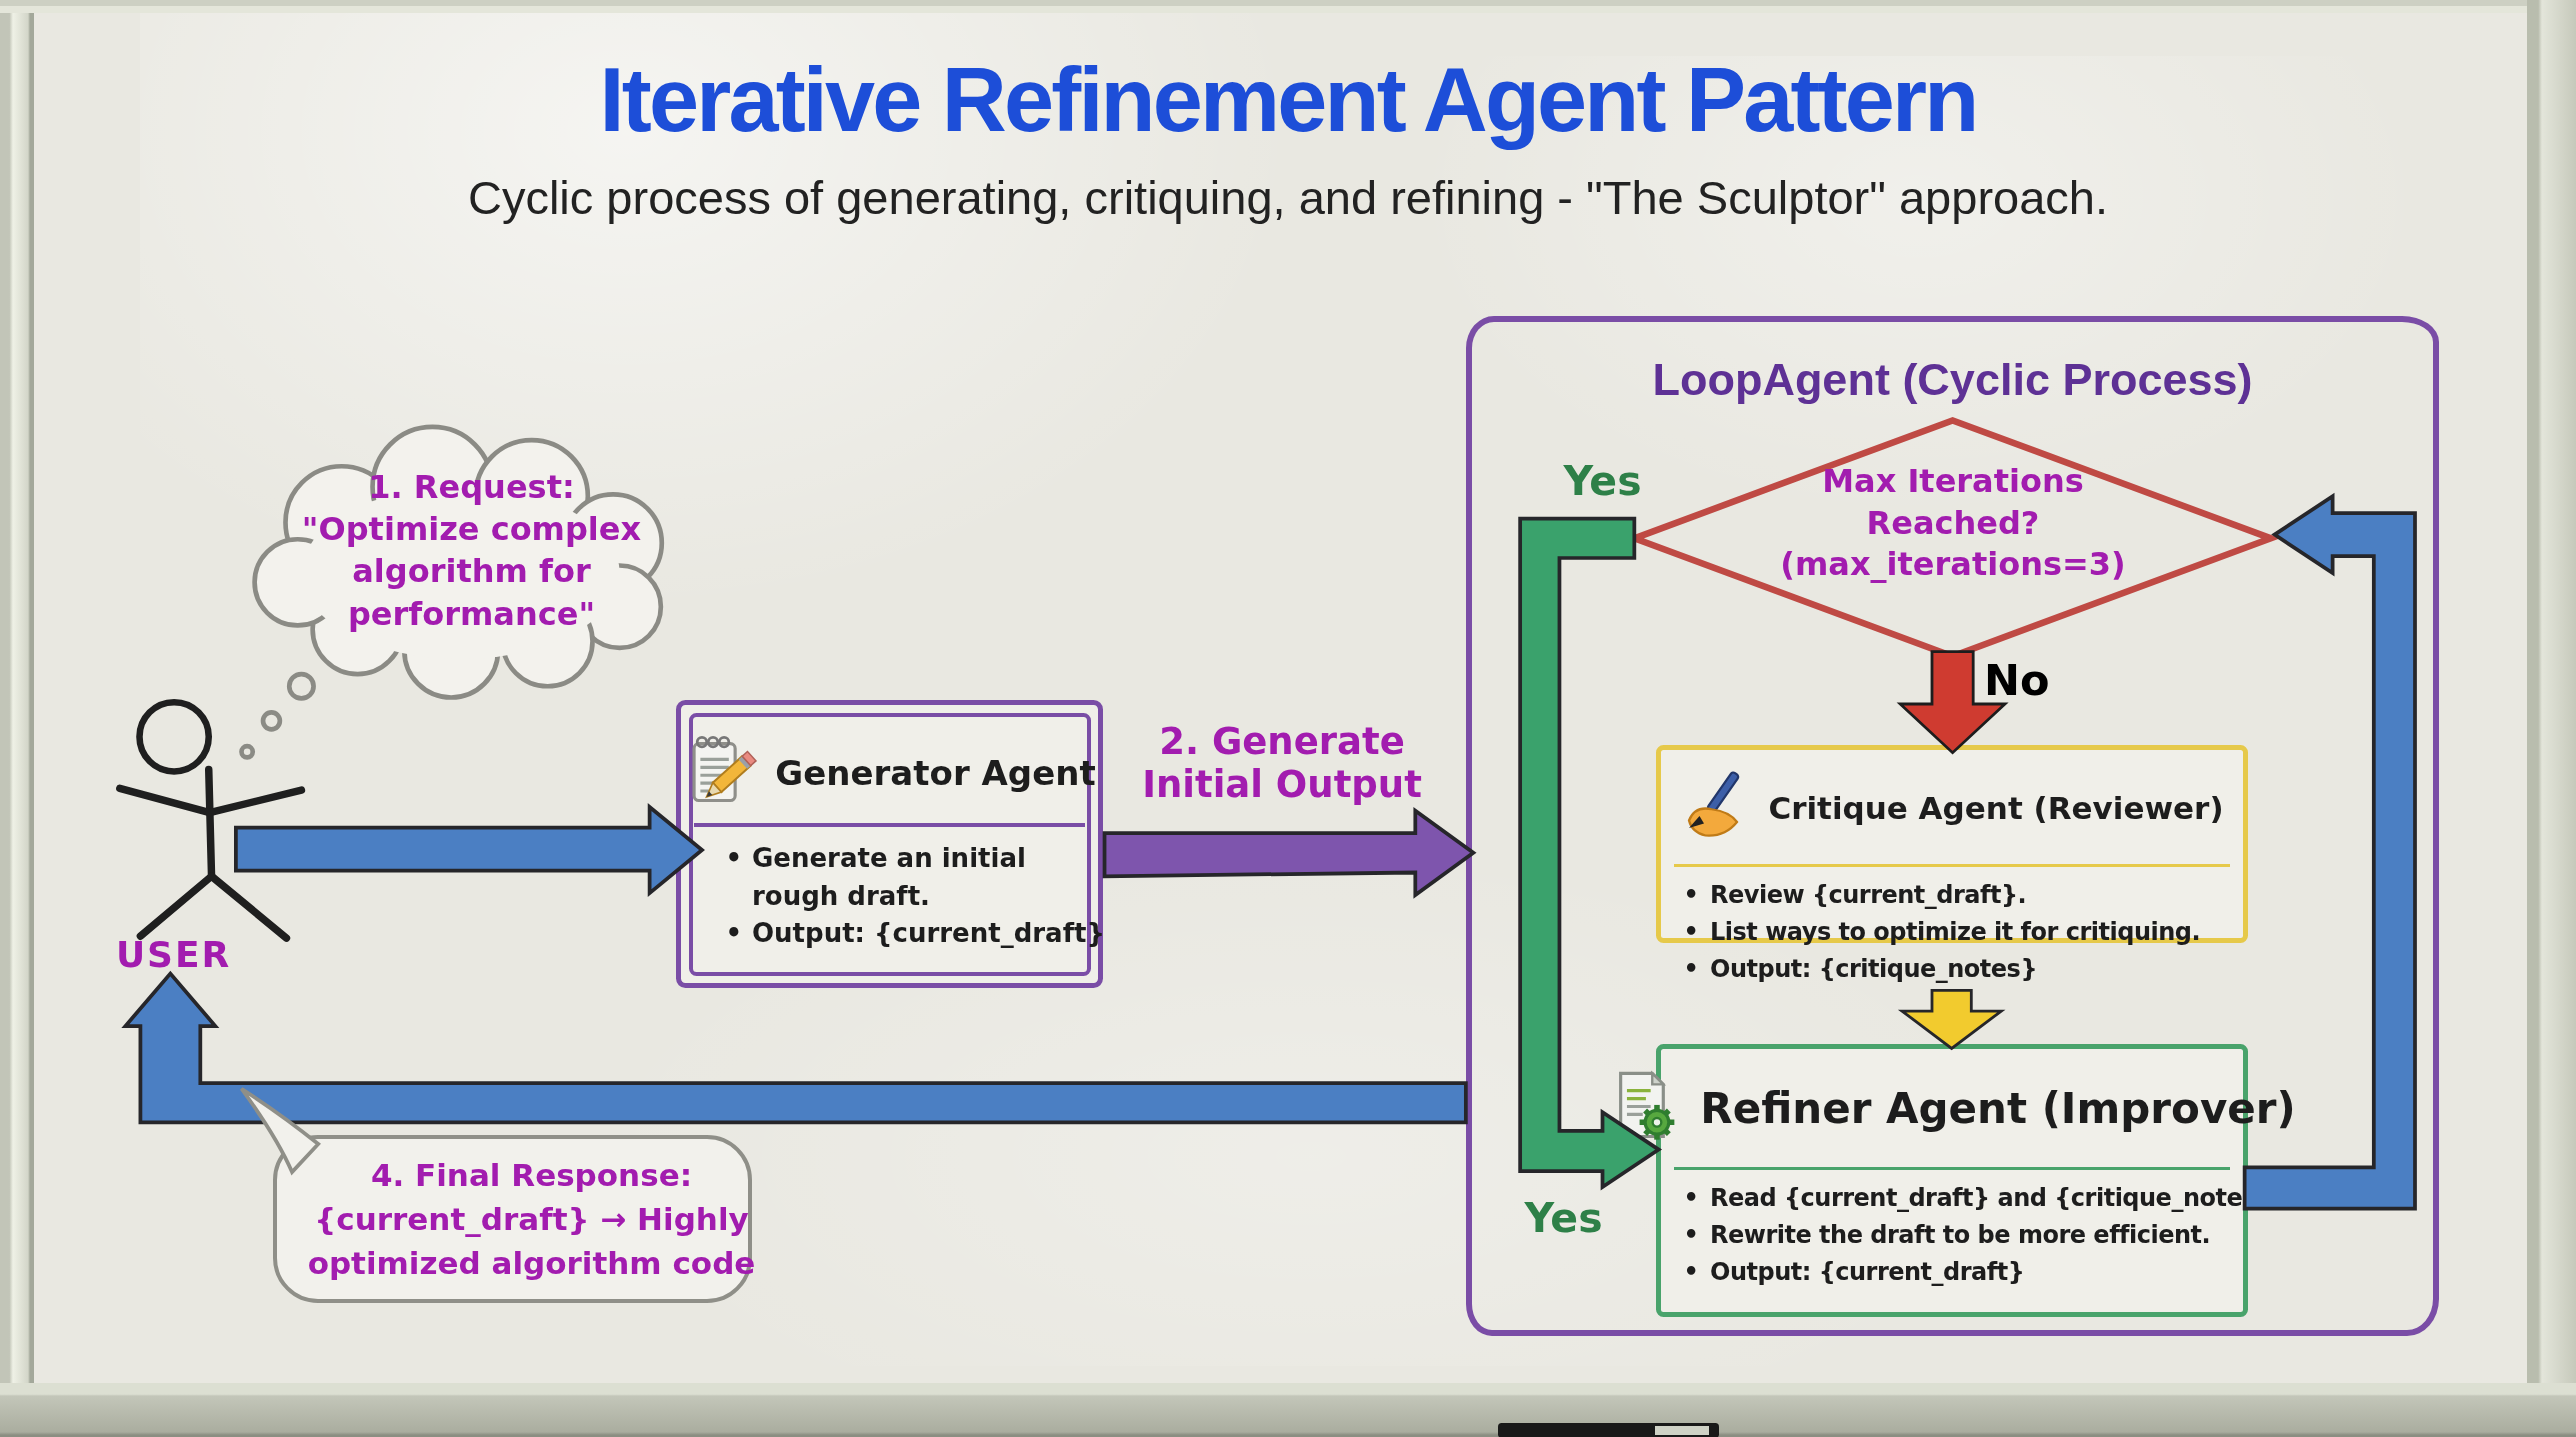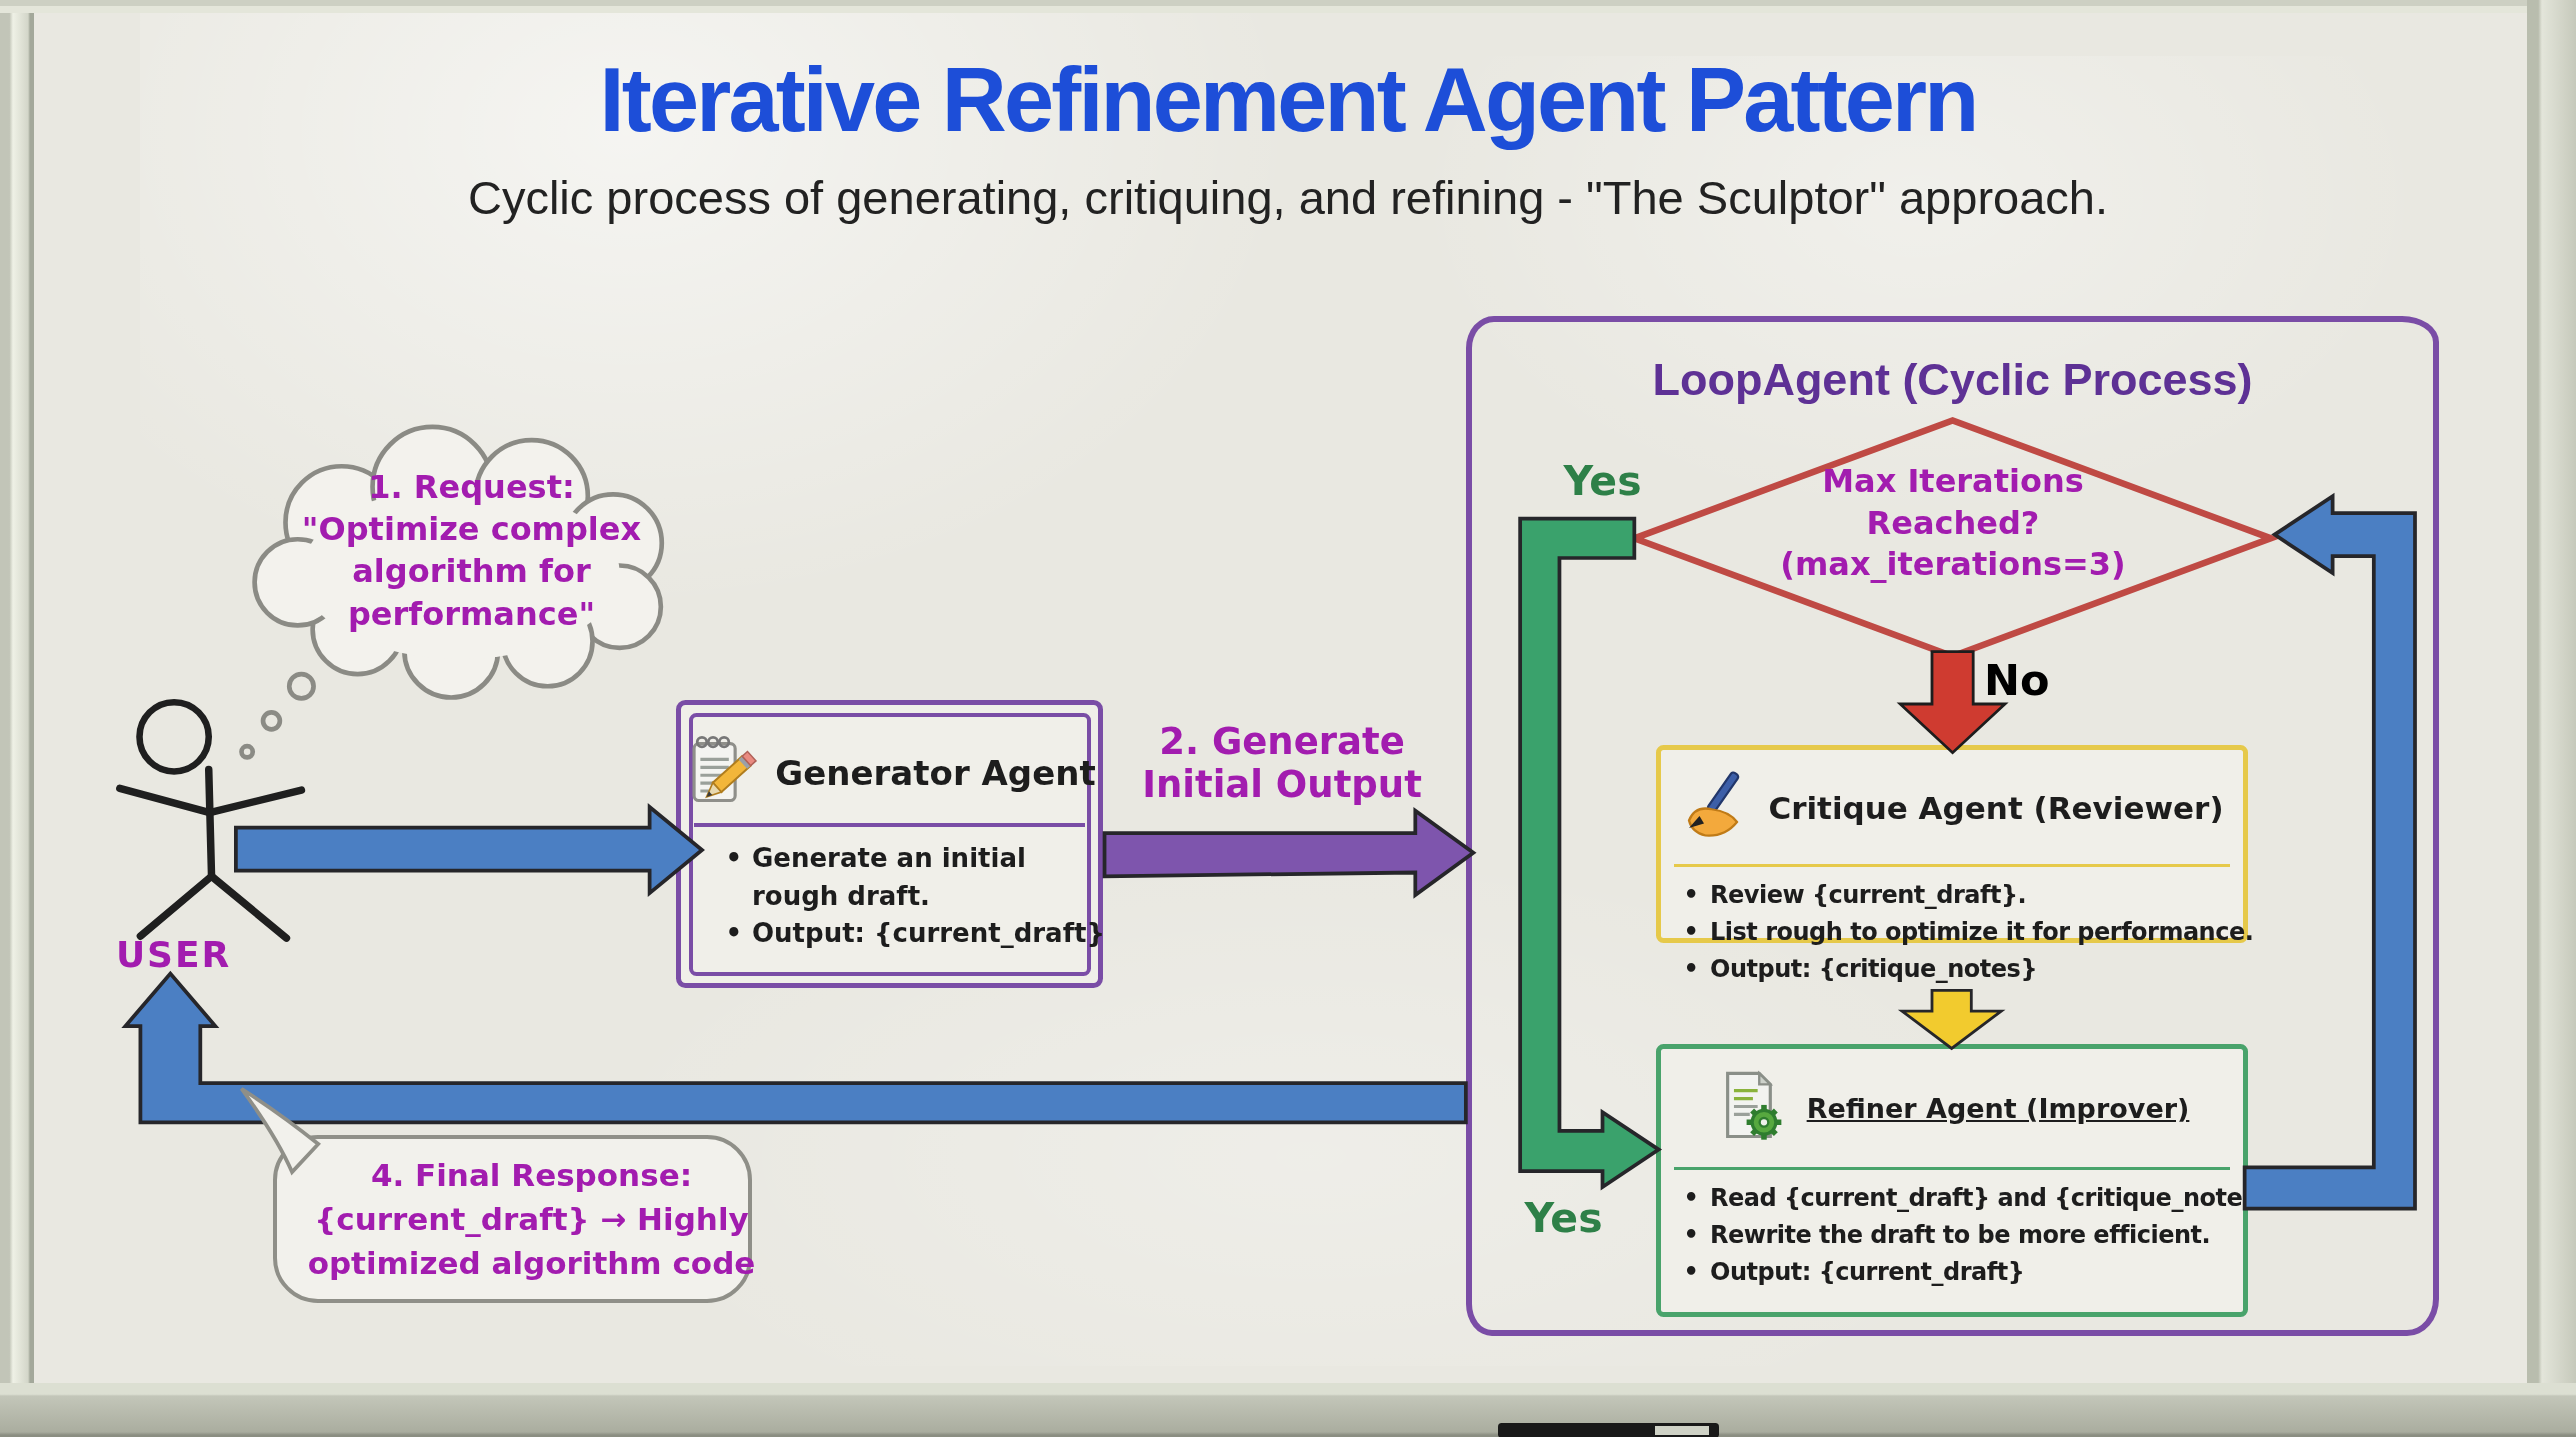--- a/index.html
+++ b/index.html
@@ -74,21 +74,21 @@
     border:5.6px solid #e6c94a;border-radius:7.5px;}
   #critique-box .box-header{top:9.4px;height:97px;}
   #critique-box .box-title{font-size:31px;}
   #critique-box .box-divider{top:114px;border-top:3.7px solid #e6c94a;}
   #critique-box .bullets{left:17px;top:127px;width:562px;font-size:24px;line-height:1.55;letter-spacing:-0.5px;}
   #critique-box .bullets li{white-space:nowrap;}
 
   #refiner-box{left:1656px;top:1044px;width:592px;height:273px;
     border:5.6px solid #49a36b;border-radius:7.5px;}
   #refiner-box .box-header{top:11.2px;height:97px;}
-  #refiner-box .box-title{font-size:27px;text-decoration:underline;}
+  #refiner-box .box-title{font-size:42px;}
   #refiner-box .box-divider{top:118px;border-top:3.7px solid #49a36b;}
   #refiner-box .bullets{left:17px;top:131px;width:562px;font-size:24px;line-height:1.55;letter-spacing:-0.5px;}
   #refiner-box .bullets li{white-space:nowrap;}
 
   
   #loop-box{position:absolute;z-index:2;left:1466px;top:316px;width:973px;height:1020px;
     border:6.6px solid #7a4da6;box-sizing:border-box;
     border-radius:28px 37px 32px 26px / 32px 26px 37px 32px;background:transparent;}
   #loop-title{position:absolute;z-index:4;left:1466px;top:354px;width:973px;text-align:center;
     font-family:Liberation Sans, sans-serif;font-weight:bold;font-size:45px;color:#5e3195;}
@@ -234,21 +234,21 @@
           <rect x="52" y="2" width="11" height="60" rx="4" transform="rotate(35 57 32)" fill="#3d5fa8" stroke="#22376b" stroke-width="3"></rect>
           <path d="M12 70 Q20 50 42 55 Q66 58 76 72 Q60 92 34 90 Q16 86 12 70 Z" fill="#f3a93c" stroke="#c07b17" stroke-width="3"></path>
           <polygon points="26,64 12,80 32,74" fill="#222"></polygon>
         </svg>
       </span>
       <span class="box-title">Critique Agent (Reviewer)</span>
     </div>
     <div class="box-divider"></div>
     <ul class="bullets">
       <li>Review {current_draft}.</li>
-      <li>List rough to optimize it for performance.</li>
+      <li>List ways to optimize it for critiquing.</li>
       <li>Output: {critique_notes}</li>
     </ul>
   </div>
 
   <div id="refiner-box" class="agent-box">
     <div class="box-header">
       <span>
         <svg width="79" height="79" viewBox="0 0 100 100">
           <path d="M16 8 h40 l14 14 v66 h-54 z" fill="#f2f3f0" stroke="#8a8f88" stroke-width="4"></path>
           <path d="M56 8 l14 14 h-14 z" fill="#cdd2cb" stroke="#8a8f88" stroke-width="3"></path>

